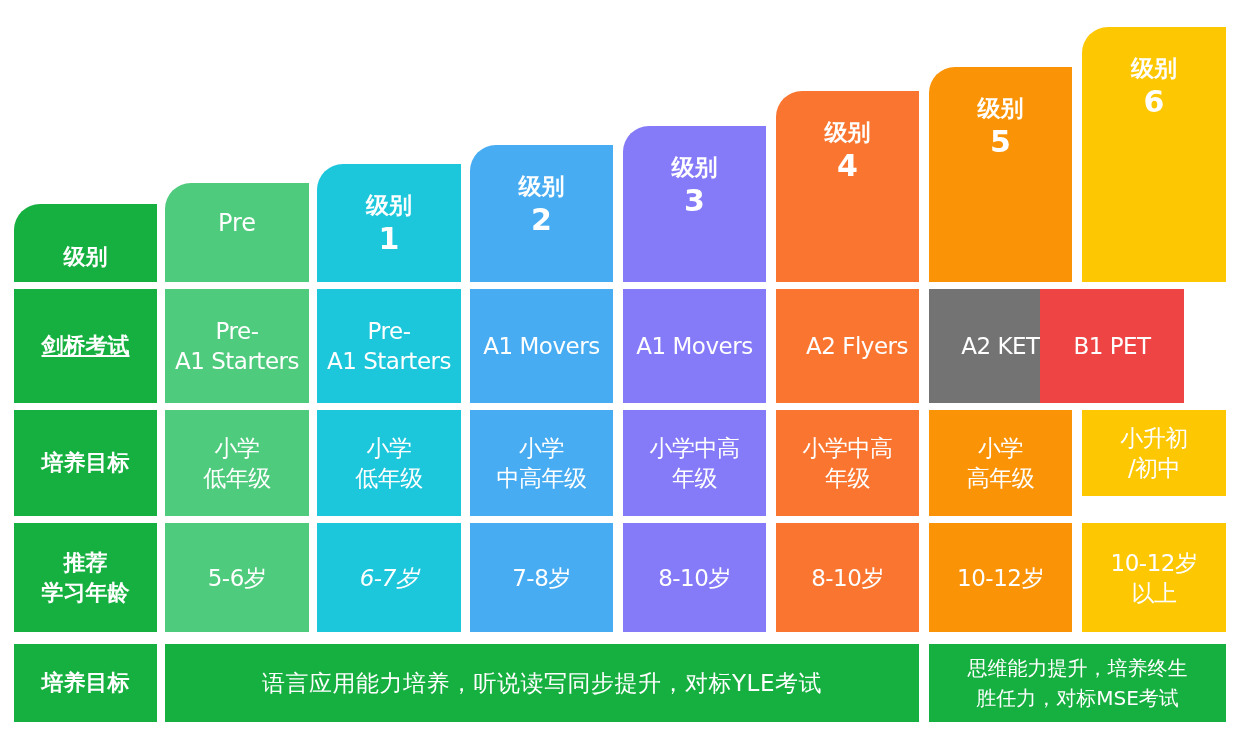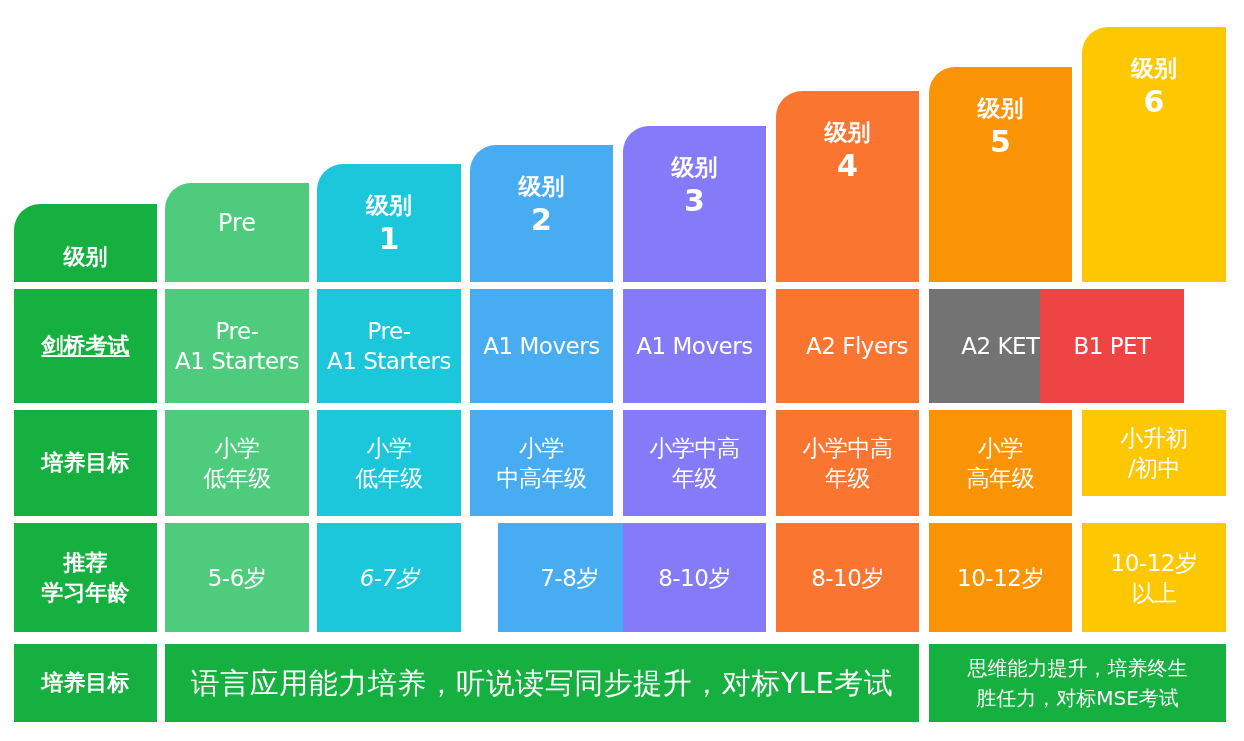--- a/index.html
+++ b/index.html
@@ -14,21 +14,21 @@
       display: flex; align-items: center; justify-content: center; flex-direction: column;
       text-align: center;
     }
     .hdr { border-radius: 26px 0 0 0; justify-content: flex-start; padding-top: 26px; }
     .hdr.label-hdr { justify-content: center; padding-top: 28px; }
     .hdr .t1 { font-size: 23px; font-weight: bold; line-height: 30px; }
     .hdr .t2 { font-size: 30px; font-weight: bold; line-height: 38px; }
     .hdr .pre { font-size: 24px; font-weight: normal; }
     .lbl { font-size: 22px; font-weight: bold; line-height: 30px; }
     .val { font-size: 23px; line-height: 30px; white-space: pre-line; letter-spacing: -0.5px; }
-    .goal { font-size: 29px; line-height: 30px; letter-spacing: 0.5px; }
+    .goal { font-size: 23px; line-height: 30px; letter-spacing: 0.5px; }
     .goal2 { font-size: 20px; line-height: 30px; white-space: pre-line; }
   </style>
 </head>
 <body>
 
 <div class="cell hdr label-hdr" style="left:14px; top:204px; width:143px; height:78px; background:#16b040;">
   <span class="lbl">级别</span>
 </div>
 <div class="cell" style="left:14px; top:289px; width:143px; height:114px; background:#16b040;text-decoration:underline;">
   <span class="lbl">剑桥考试</span>
@@ -79,21 +79,21 @@
   <span class="t1">级别</span>
   <span class="t2">2</span>
 </div>
 <div class="cell" style="left:470px; top:289px; width:143px; height:114px; background:#47acf2;">
   <span class="val">A1 Movers</span>
 </div>
 <div class="cell" style="left:470px; top:410px; width:143px; height:106px; background:#47acf2;">
   <span class="val">小学
 中高年级</span>
 </div>
-<div class="cell" style="left:470px; top:523px; width:143px; height:109px; background:#47acf2;margin-left:28px;">
+<div class="cell" style="left:470px; top:523px; width:143px; height:109px; background:#47acf2;">
   <span class="val">7-8岁</span>
 </div>
 
 <div class="cell hdr" style="left:623px; top:126px; width:143px; height:156px; background:#857af8;">
   <span class="t1">级别</span>
   <span class="t2">3</span>
 </div>
 <div class="cell" style="left:623px; top:289px; width:143px; height:114px; background:#857af8;">
   <span class="val">A1 Movers</span>
 </div>

